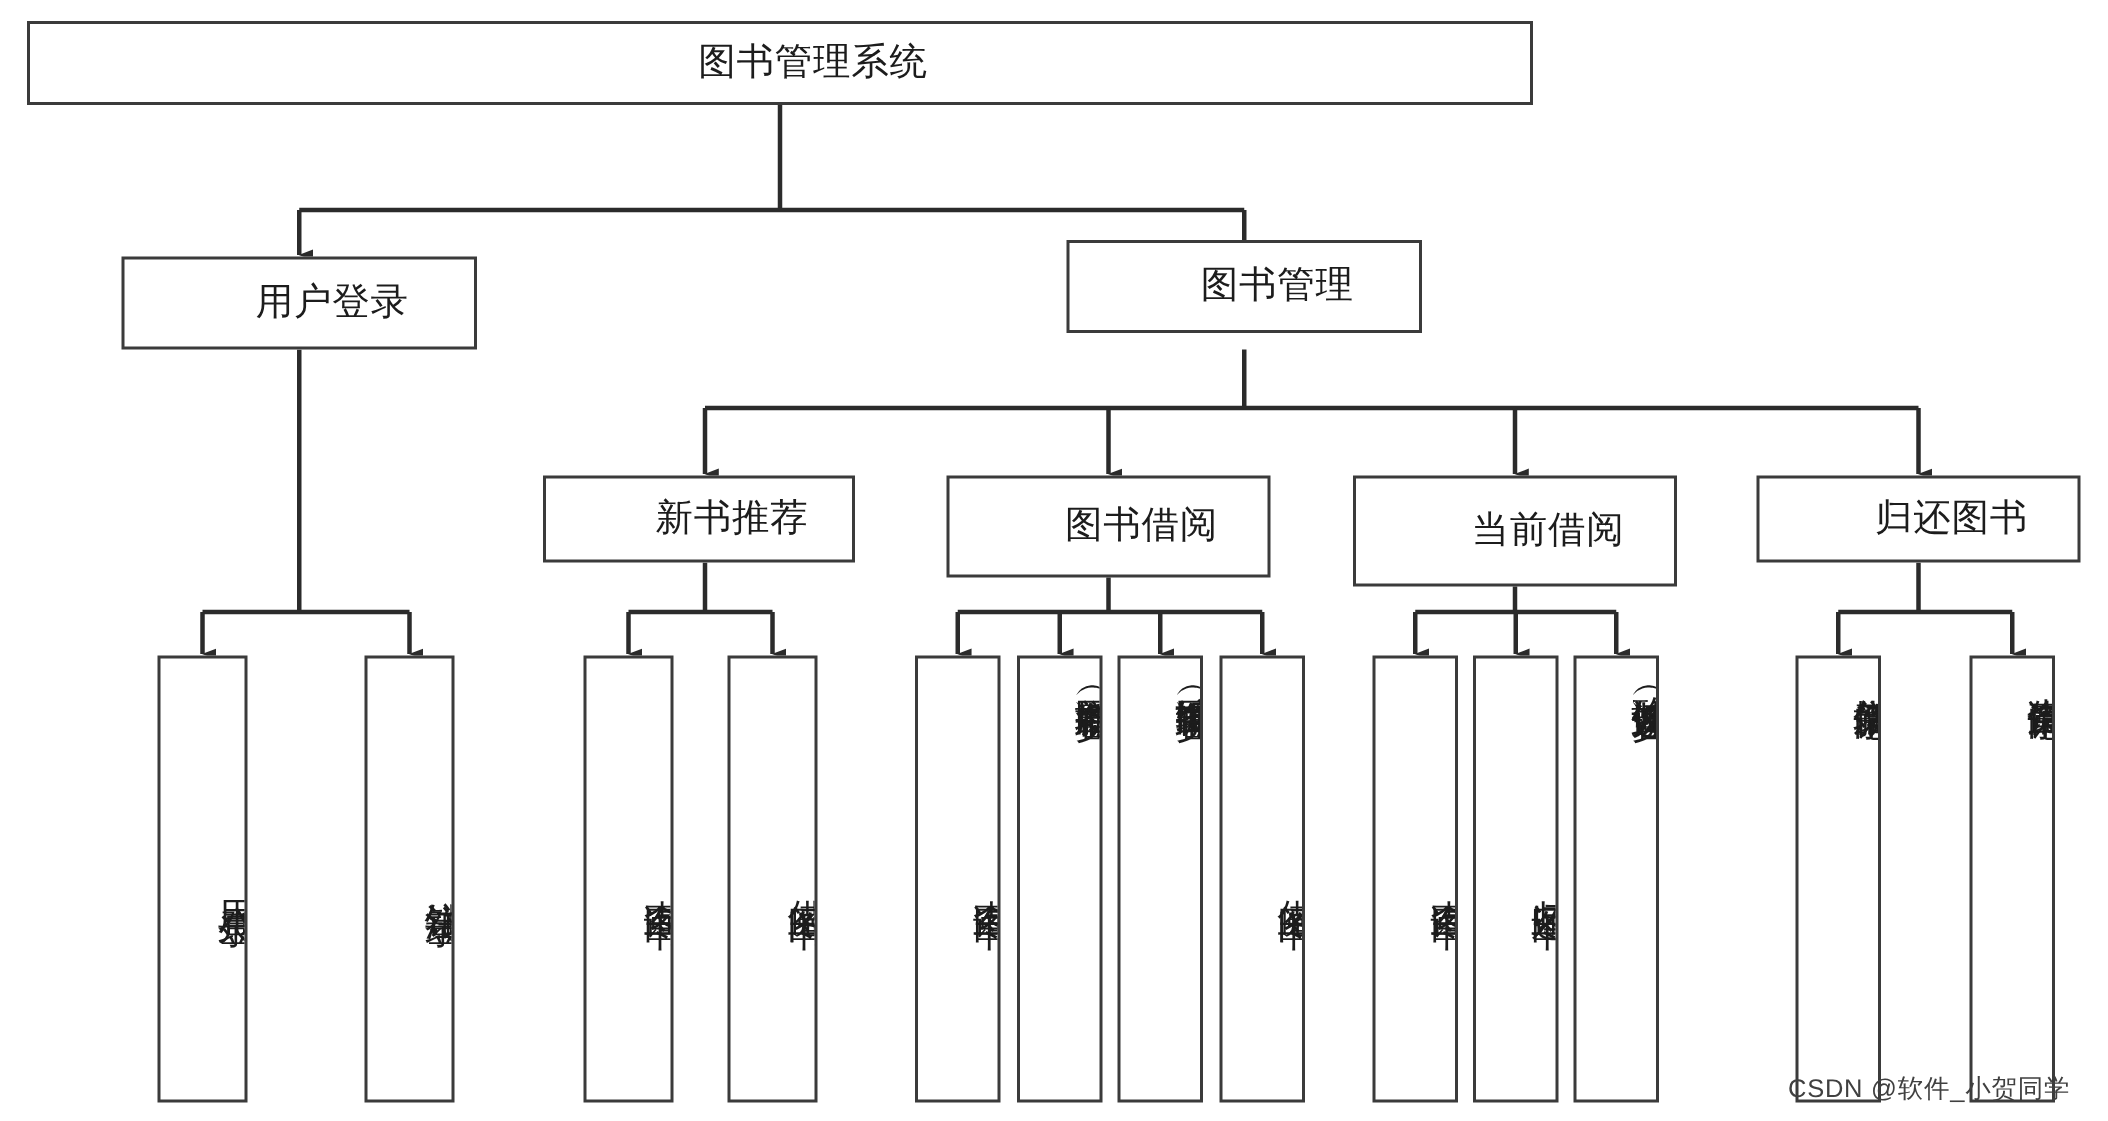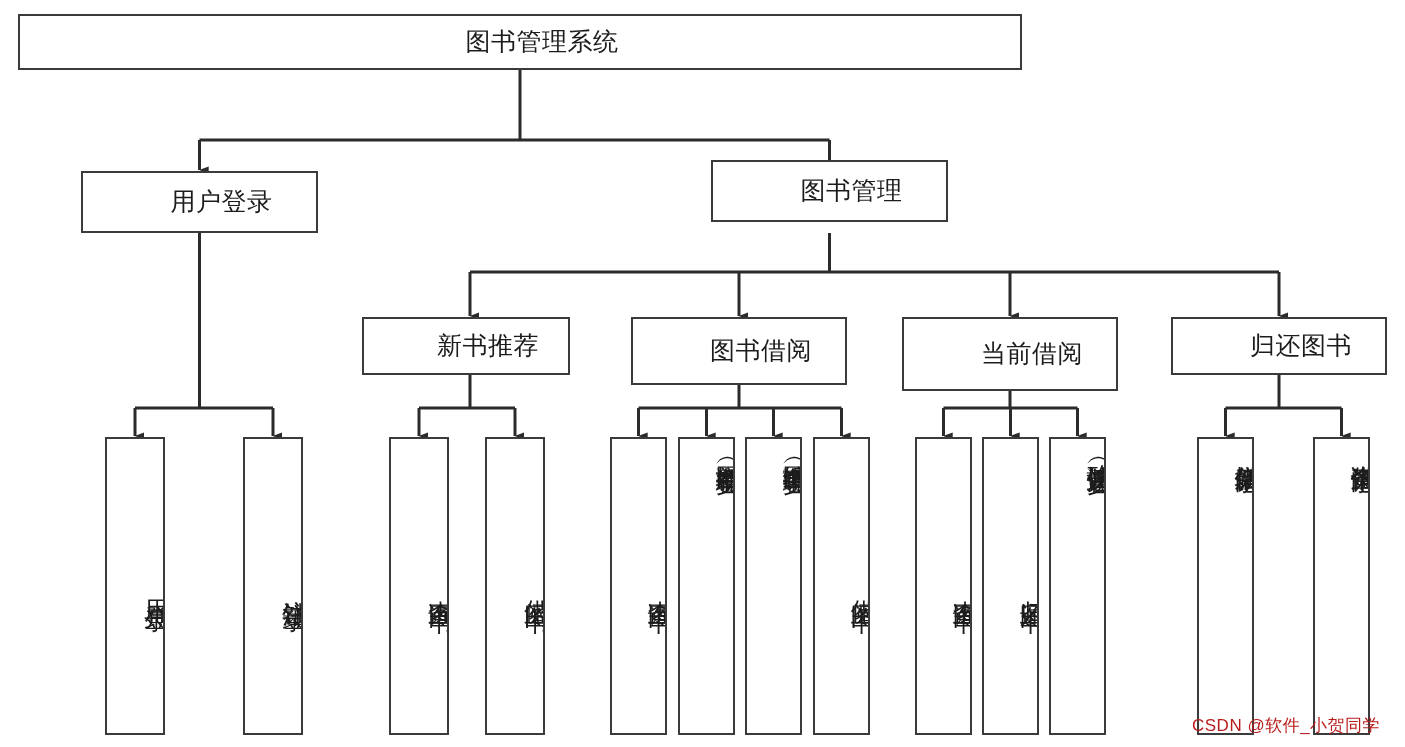--- a/index.html
+++ b/index.html
@@ -66,21 +66,21 @@
   }
   .node.vertical.tall-text .node-label {
     letter-spacing: 1px;
   }
   .node.vertical.center-text {
     align-items: center;
     padding-top: 0;
   }
   .watermark {
     position: absolute;
-    color: #b91c1c;
+    color: #404040;
     font-size: 17px;
     letter-spacing: 0.5px;
     white-space: nowrap;
     pointer-events: none;
   }
 </style>
 </head>
 <body>
 
 <div id="diagram-root">

